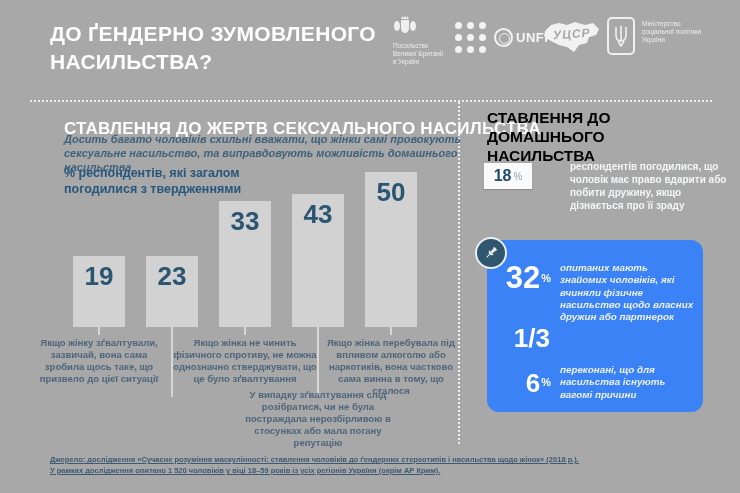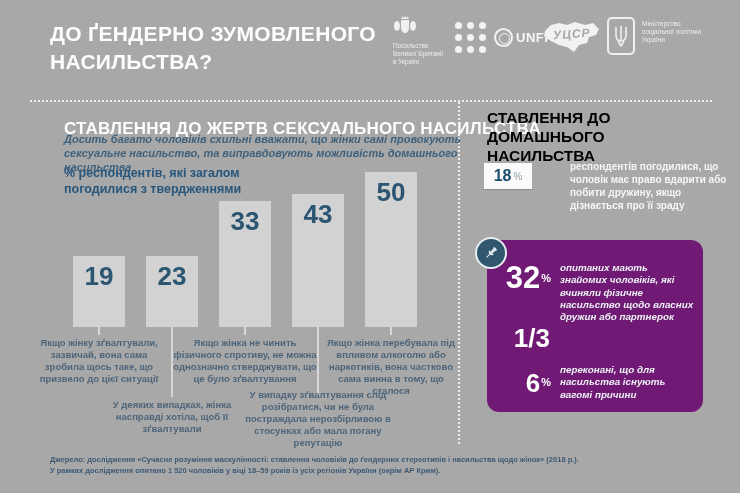--- a/index.html
+++ b/index.html
@@ -51,34 +51,34 @@
   .lbl-3{left:233px;top:389px;width:170px;}
   .lbl-4{left:324px;top:337px;width:134px;}
 
   
   .sec-title-right{position:absolute;left:487px;top:108px;width:235px;font-weight:bold;font-size:15.5px;line-height:19px;color:#000000;}
   .stat-box{position:absolute;left:484px;top:163px;width:48px;height:26px;background:#fafafa;display:flex;align-items:center;justify-content:center;box-shadow:0 1px 1px rgba(0,0,0,.15);}
   .stat-box .v{font-weight:bold;font-size:16px;color:#1d4c6c;}
   .stat-box .u{font-size:10px;color:#93a2ad;margin-left:2px;}
   .stat-text{position:absolute;left:570px;top:160px;width:162px;font-weight:600;font-size:10px;line-height:13px;color:#f4f6f7;}
 
-  .panel{position:absolute;left:487px;top:240px;width:216px;height:172px;background:#701a75;border-radius:12px;}
+  .panel{position:absolute;left:487px;top:240px;width:216px;height:172px;background:#3b82f6;border-radius:12px;}
   .pin{position:absolute;left:475px;top:237px;width:28px;height:28px;border:2px solid #e9eef1;border-radius:50%;background:#30576d;display:flex;align-items:center;justify-content:center;z-index:2;}
   .p-row{position:absolute;left:6px;right:8px;display:flex;align-items:flex-start;}
   .p-row-0{top:22px;}
   .p-row-1{top:84px;align-items:center;}
   .p-row-2{top:124px;align-items:center;}
   .p-num{width:58px;text-align:right;padding-right:9px;color:#ffffff;font-weight:bold;flex:none;}
   .p-row-0 .p-num{font-size:31px;line-height:31px;}
   .p-row-1 .p-num,.p-row-2 .p-num{font-size:26px;line-height:26px;}
   .p-unit{font-size:11px;font-weight:bold;vertical-align:6px;margin-left:1px;}
   .p-text{font-style:italic;font-weight:600;font-size:9.8px;line-height:12.3px;color:#ecf1f4;}
 
   
-  .footer{position:absolute;left:50px;top:454px;width:660px;font-weight:bold;font-size:7.5px;line-height:11px;color:#3d5a74;}
+  .footer{position:absolute;left:50px;top:454px;width:660px;font-weight:bold;font-size:7.5px;line-height:11px;color:#3d5a74;text-decoration:underline;}
 </style>
 </head>
 <body>
 
 <div class="stage">
 
   <div class="title">
     <div class="title-line">ДО ҐЕНДЕРНО ЗУМОВЛЕНОГО</div>
     <div class="title-line">НАСИЛЬСТВА?</div>
   </div>
@@ -166,21 +166,20 @@
       </div>
     </div>
 
   <div class="conn conn-0"></div>
   <div class="conn conn-1"></div>
   <div class="conn conn-2"></div>
   <div class="conn conn-3"></div>
   <div class="conn conn-4"></div>
 
   <div class="lbl lbl-0">Якщо жінку зґвалтували, зазвичай, вона сама  зробила щось таке, що призвело до цієї ситуації</div>
-  <div class="lbl lbl-1">У деяких випадках, жінка насправді хотіла, щоб її зґвалтували</div>
   <div class="lbl lbl-2">Якщо жінка не чинить фізичного спротиву, не можна однозначно стверджувати, що це було зґвалтування</div>
   <div class="lbl lbl-3">У випадку зґвалтування слід розібратися, чи не була постраждала нерозбірливою в стосунках або мала погану репутацію</div>
   <div class="lbl lbl-4">Якщо жінка перебувала під впливом алкоголю або наркотиків, вона частково сама винна в тому, що сталося</div>
 
   <div class="sec-title-right">
     <div>СТАВЛЕННЯ ДО ДОМАШНЬОГО</div>
     <div>НАСИЛЬСТВА</div>
   </div>
 
   <div class="stat-box">

